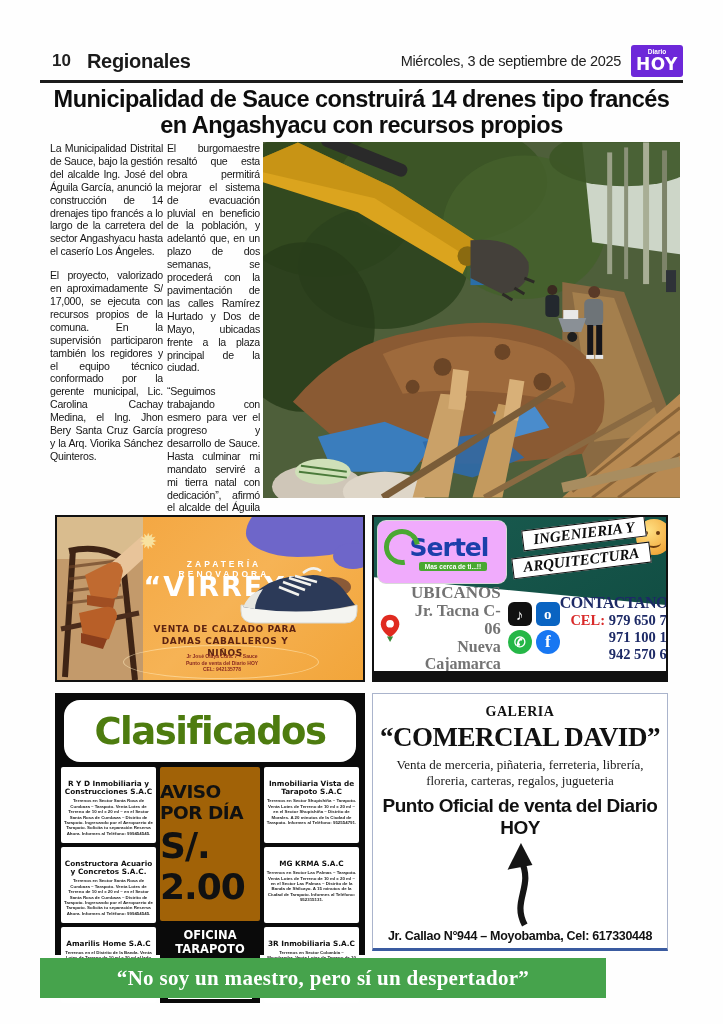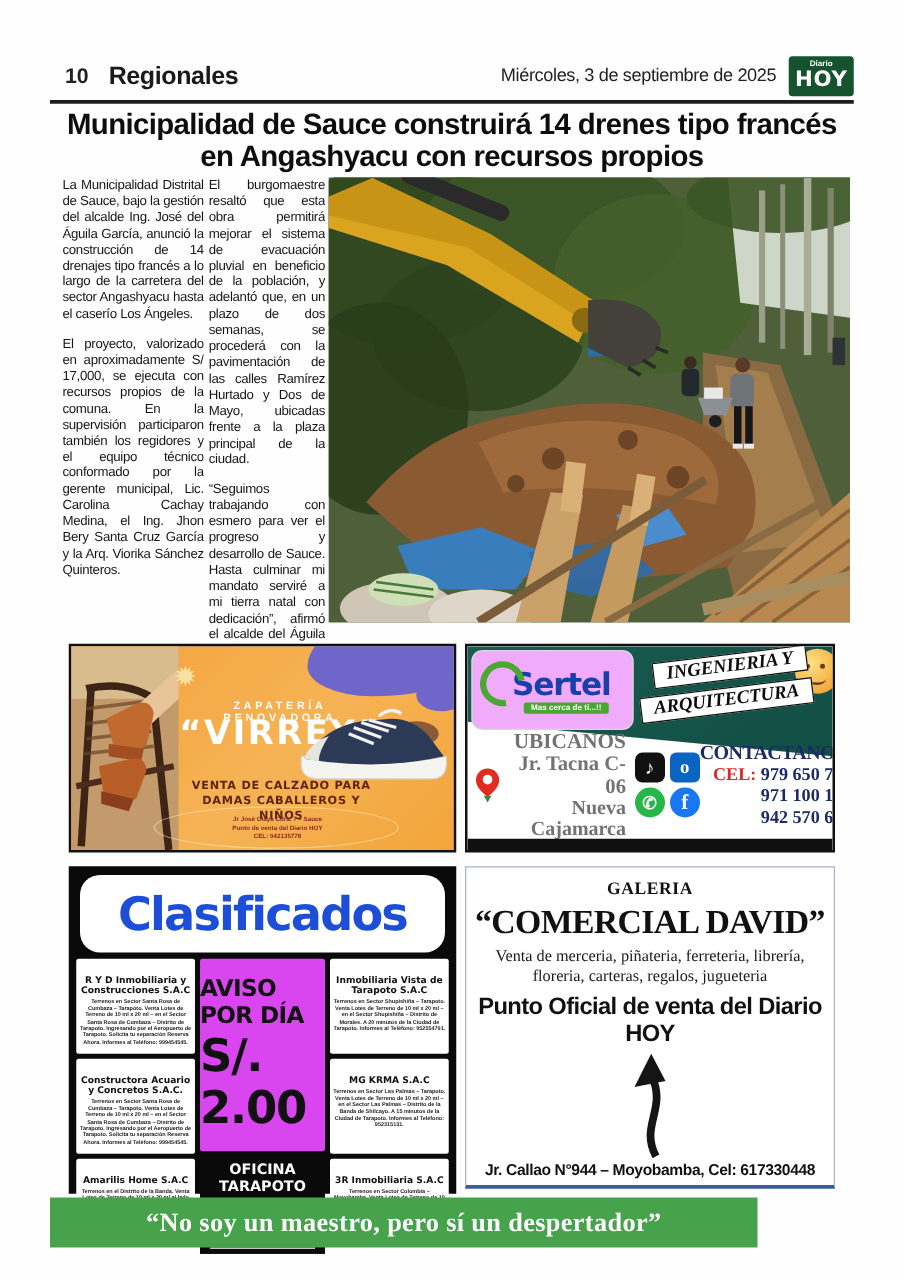--- a/index.html
+++ b/index.html
@@ -5,21 +5,21 @@
   * { margin:0; padding:0; box-sizing:border-box; }
   html,body { background:#ffffff; }
   body { font-family:"Liberation Sans", sans-serif; color:#111; }
   .page { position:relative; width:723px; height:1024px; background:#fefefe; overflow:hidden; }
 
   
   .hdr { position:absolute; left:40px; top:44px; width:643px; height:34px; display:flex; align-items:center; }
   .pg { font-size:17px; font-weight:bold; color:#222; margin-left:12px; }
   .sec { font-size:20px; font-weight:bold; color:#1a1a1a; margin-left:16px; letter-spacing:-0.3px; }
   .date { margin-left:auto; font-size:14.5px; color:#222; letter-spacing:-0.3px; margin-right:10px; }
-  .logo { width:52px; height:32px; background:#14532d; border-radius:3px; display:flex; flex-direction:column; align-items:center; justify-content:center; line-height:1; }
+  .logo { width:52px; height:32px; background:#6d28d9; border-radius:3px; display:flex; flex-direction:column; align-items:center; justify-content:center; line-height:1; }
   .logo-top { color:#fff; font-size:6.5px; font-weight:bold; }
   .logo-main { color:#fff; font-size:17px; font-weight:bold; font-family:"DejaVu Sans", sans-serif; letter-spacing:0.5px; }
   .rule { position:absolute; left:40px; top:80px; width:643px; height:3px; background:#1c1c1c; }
 
   
   .headline { position:absolute; left:40px; top:86px; width:643px; text-align:center;
     font-size:23.5px; line-height:26px; font-weight:bold; color:#0d0d0d; letter-spacing:-0.5px; }
 
   
   .article { position:absolute; left:0; top:142px; width:599px; height:373px; }
@@ -88,27 +88,27 @@
   .contact { margin-left:auto; margin-right:5px; text-align:right; font-family:"Liberation Serif", serif; font-weight:bold; line-height:1.15; }
   .contact .title { font-size:16px; color:#1d2a66; letter-spacing:-0.5px; }
   .contact .row { font-size:14.5px; color:#1d2a66; }
   .contact .cel { color:#d92b2b; }
   .sertel-strip { position:absolute; left:0; bottom:0; width:100%; height:9px; background:#101010; }
 
   
   .clasif { position:absolute; left:55px; top:693px; width:310px; height:262px; background:#0a0a0a; }
   .clasif-head { margin:7px 9px 5px; height:62px; background:#fff; border-radius:16px;
     display:flex; align-items:center; justify-content:center; }
-  .clasif-title { font-family:"DejaVu Sans", sans-serif; font-weight:bold; font-size:37px; letter-spacing:-1.5px; color:#1d4ed8; }
+  .clasif-title { font-family:"DejaVu Sans", sans-serif; font-weight:bold; font-size:37px; letter-spacing:-1.5px; color:#4d7c0f; }
   .clasif-grid { display:grid; grid-template-columns:95px 1fr 95px; gap:4px; padding:0 6px 6px; height:182px; }
   .cc { display:flex; flex-direction:column; gap:4px; }
   .cblock { background:#fff; border-radius:2px; padding:13px 2px; text-align:center; overflow:hidden; flex:1; }
   .cblock .ct { font-size:7.3px; font-weight:bold; line-height:8.2px; margin-bottom:2px; font-family:"DejaVu Sans", sans-serif; }
   .cblock .cb { font-size:4.4px; font-weight:bold; line-height:5.4px; color:#222; }
-  .cmid-top { background:#d946ef; border-radius:2px; flex:1; display:flex; flex-direction:column; align-items:center; justify-content:center; }
+  .cmid-top { background:#a16207; border-radius:2px; flex:1; display:flex; flex-direction:column; align-items:center; justify-content:center; }
   .aviso { font-family:"DejaVu Sans", sans-serif; font-weight:bold; font-size:18.5px; letter-spacing:-0.5px; }
   .precio { font-family:"DejaVu Sans", sans-serif; font-weight:bold; font-size:36px; letter-spacing:-1px; margin-top:2px; }
   .cmid-bot { background:#0a0a0a; border:2px solid #0a0a0a; color:#fff; text-align:center; height:78px;
     display:flex; flex-direction:column; align-items:center; justify-content:center; gap:2px; }
   .cmid-bot .o1 { font-size:11.5px; font-weight:bold; font-family:"DejaVu Sans", sans-serif; }
   .cmid-bot .o2 { font-size:9px; font-weight:normal; }
   .cmid-bot .o3 { font-size:11px; font-weight:bold; }
   .cmid-bot .uline { width:84px; height:1.5px; background:#fff; margin-top:4px; }
 
   

